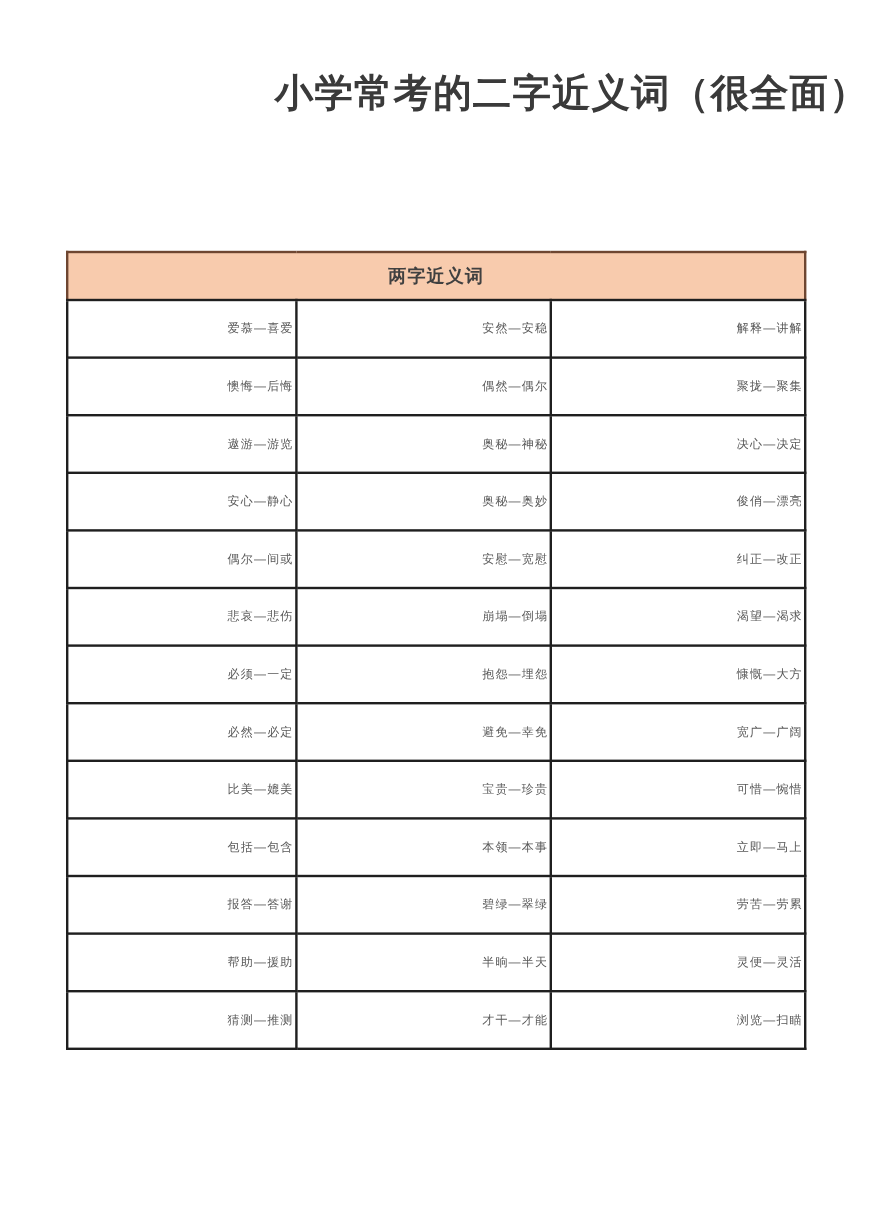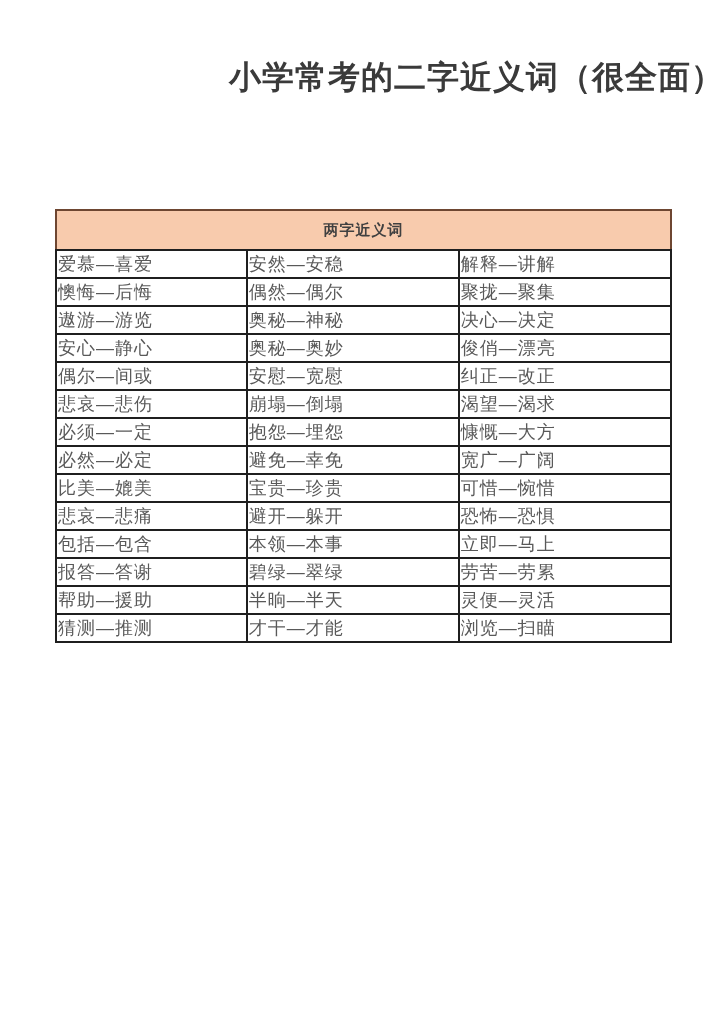--- a/index.html
+++ b/index.html
@@ -48,25 +48,25 @@
     height: 40px;
     font-size: 15px;
     font-weight: bold;
     color: #404040;
     letter-spacing: 1px;
     text-align: center;
     vertical-align: middle;
   }
   table.syn-table td {
     border: 2px solid var(--table-border);
-    height: 28px;
-    font-size: 18px;
+    height: 48px;
+    font-size: 10px;
     color: var(--cell-text);
     letter-spacing: 1px;
-    text-align: left;
+    text-align: right;
     vertical-align: middle;
     white-space: nowrap;
     overflow: hidden;
   }
 </style>
 </head>
 <body>
 
 <div class="page">
   <h1 class="doc-title">小学常考的二字近义词（很全面）</h1>
@@ -123,25 +123,20 @@
             <td>必然—必定</td>
             <td>避免—幸免</td>
             <td>宽广—广阔</td>
           </tr>
           <tr>
             <td>比美—媲美</td>
             <td>宝贵—珍贵</td>
             <td>可惜—惋惜</td>
           </tr>
           <tr>
-            <td>悲哀—悲痛</td>
-            <td>避开—躲开</td>
-            <td>恐怖—恐惧</td>
-          </tr>
-          <tr>
             <td>包括—包含</td>
             <td>本领—本事</td>
             <td>立即—马上</td>
           </tr>
           <tr>
             <td>报答—答谢</td>
             <td>碧绿—翠绿</td>
             <td>劳苦—劳累</td>
           </tr>
           <tr>

